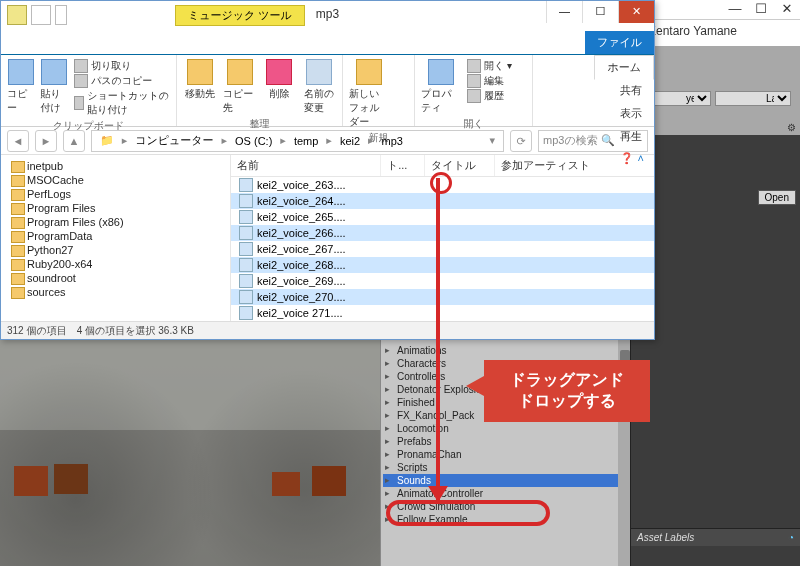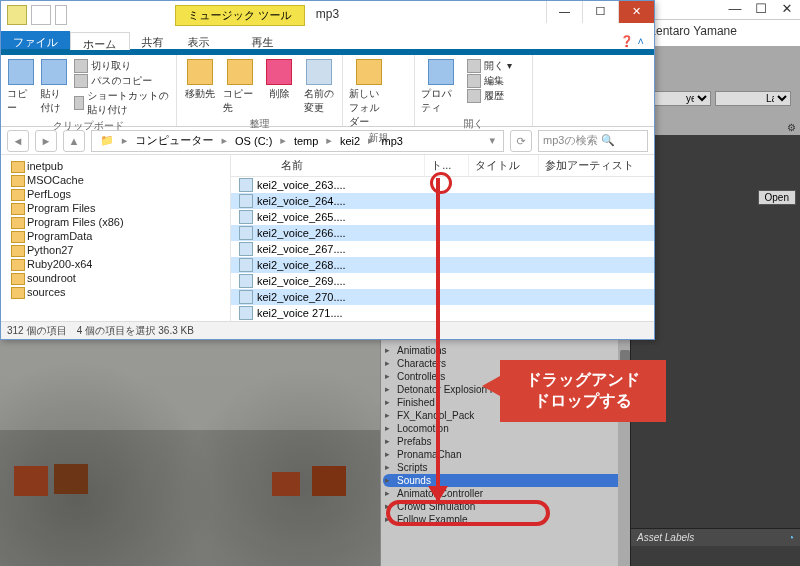--- a/index.html
+++ b/index.html
@@ -26,36 +26,36 @@
      radial-gradient(circle at 80% 65%, rgba(0,0,0,.2), transparent 35%),
      linear-gradient(#9a9b96 0 40%, #7b7b77 40% 100%); opacity:.9;}
   .scene .crate { position:absolute; width:34px;height:30px; background:#8a3a1a; bottom:70px;}
   .scene .crate.c1{left:14px;} .scene .crate.c2{left:54px;bottom:72px;background:#6b3516;}
   .scene .crate.c3{right:34px;background:#7a3212;} .scene .crate.c4{right:80px;width:28px;height:24px;}
 
   .project { position:absolute; top:340px; left:380px; width:252px; height:226px; background:#c6c6c6; border-left:1px solid #888;}
   .project .tree { padding:4px 2px; font-size:10px; color:#222; }
   .project .tree div { padding:1px 0 1px 14px; white-space:nowrap; position:relative;}
   .project .tree div::before{content:"▸"; position:absolute; left:2px; color:#555; font-size:9px;}
-  .project .tree .sel { background:#3a74d0; color:#fff;border-radius:6px; }
+  .project .tree .sel { background:#3a74d0; color:#fff; }
   .project .scrollbar { position:absolute; right:0; top:0; width:14px; bottom:0; background:#aaa;}
   .project .scrollbar .thumb{ position:absolute; left:2px; right:2px; top:10px; height:70px; background:#777; border-radius:2px;}
 
   
   .explorer { position:absolute; top:0; left:0; width:655px; height:340px; background:#fff; border:1px solid #6a98cc; box-shadow:2px 2px 6px rgba(0,0,0,.25);}
   .ex-titlebar { height:30px; background:#fff; position:relative;}
   .ex-titlebar .qat { position:absolute; left:6px; top:4px; display:flex; gap:4px;}
   .ex-titlebar .qat span{ width:20px;height:20px; background:#f0e68a; border:1px solid #b5ad49; display:inline-block;}
   .ex-titlebar .tools-tab { position:absolute; left:174px; top:4px; background:#f3e24a; border:1px solid #c9b82a; padding:2px 12px; font-size:11px;}
   .ex-titlebar .title { position:absolute; left:50%; transform:translateX(-50%); top:6px; font-size:12px; color:#333;}
   .ex-titlebar .btns { position:absolute; right:0; top:0; display:flex;}
   .ex-titlebar .btns span{ width:36px; height:22px; text-align:center; line-height:20px; border-left:1px solid #ddd;}
   .ex-titlebar .btns .close{ background:#c9472c; color:#fff;}
 
-  .ex-tabs { height:24px; border-bottom:6px solid #0369a1; display:flex; }
+  .ex-tabs { height:24px; border-bottom:1px solid #0369a1; display:flex; align-items:flex-end;flex-direction:column;}
   .ex-tabs .tab { padding:4px 12px; font-size:11px; color:#333;}
   .ex-tabs .tab.file { background:#1979ca; color:#fff;}
   .ex-tabs .tab.active { background:#fff; border:1px solid #d8d8d8; border-bottom:1px solid #fff; position:relative; top:1px;}
   .ex-tabs .help { margin-left:auto; padding:4px 10px; color:#1979ca;}
 
   .ribbon { height:72px; background:#fff; border-bottom:1px solid #d0d0d0; display:flex; font-size:10px; color:#333;}
   .rgrp { border-right:1px solid #e2e2e2; padding:4px 6px 2px; display:flex; flex-direction:column; justify-content:space-between;}
   .rgrp .row1 { display:flex; gap:6px; align-items:flex-start;}
   .bigbtn { display:flex; flex-direction:column; align-items:center; gap:2px; width:40px;}
   .bigbtn .ico { width:26px;height:26px; background:#f5c96b; border:1px solid #c89a2d;}
@@ -74,33 +74,33 @@
   .breadcrumb .sep{color:#888;}
   .searchbox { width:110px; border:1px solid #ccc; height:22px; padding:0 4px; color:#888; display:flex; align-items:center; gap:4px;}
 
   .ex-body { position:absolute; top:154px; left:0; right:0; bottom:18px; display:flex;}
   .folders { width:230px; border-right:1px solid #e6e6e6; overflow:hidden; padding:4px 2px;}
   .folders div { padding:1px 0 1px 24px; position:relative; font-size:11px; color:#222;}
   .folders div::before{content:""; position:absolute; left:8px; top:2px; width:12px;height:10px;background:#f5c96b;border:1px solid #c89a2d;}
   .filelist { flex:1; display:flex; flex-direction:column;}
   .fl-head { display:flex; font-size:11px; color:#333; border-bottom:1px solid #e6e6e6; }
   .fl-head span{ padding:3px 6px;}
-  .fl-head .c1{width:150px;border-right:1px solid #eee;margin-left:44px;} .fl-head .c2{width:44px;border-right:1px solid #eee;} .fl-head .c3{width:70px;border-right:1px solid #eee;} .fl-head .c4{flex:1;}
+  .fl-head .c1{width:150px;border-right:1px solid #eee;} .fl-head .c2{width:44px;border-right:1px solid #eee;} .fl-head .c3{width:70px;border-right:1px solid #eee;} .fl-head .c4{flex:1;}
   .fl-rows { flex:1; overflow:hidden;}
   .fl-rows .r { display:flex; align-items:center; padding:1px 0; font-size:11px;}
   .fl-rows .r .ic{ width:14px;height:14px; margin:0 4px 0 8px; background:#cfe3f7; border:1px solid #8ab; display:inline-block;}
   .fl-rows .r.sel { background:#cde6ff;}
   .statusbar { position:absolute; bottom:0; left:0; right:0; height:18px; background:#f2f2f2; border-top:1px solid #ddd; font-size:10px; color:#444; padding:2px 6px;}
 
   
   .arrow-v { position:absolute; left:436px; top:178px; width:4px; height:322px; background:#d62828; z-index:50;}
   .arrow-v::before{content:""; position:absolute; top:-6px; left:-6px; width:16px;height:16px;border:3px solid #d62828;border-radius:50%; background:transparent;}
   .arrow-v::after{content:""; position:absolute; bottom:-2px; left:-8px; border-left:10px solid transparent;border-right:10px solid transparent;border-top:16px solid #d62828;}
   .ring { position:absolute; left:386px; top:500px; width:164px; height:26px; border:4px solid #d62828; border-radius:14px; z-index:55;}
-  .callout { position:absolute; left:500px; top:360px; width:166px; background:#d64234; color:#fff; padding:10px 8px; font-size:16px; font-weight:bold; text-align:center; z-index:60; line-height:1.3;}
+  .callout { position:absolute; left:484px; top:360px; width:166px; background:#d64234; color:#fff; padding:10px 8px; font-size:16px; font-weight:bold; text-align:center; z-index:60; line-height:1.3;}
   .callout::before{content:""; position:absolute; left:-18px; top:16px; border-top:10px solid transparent;border-bottom:10px solid transparent;border-right:18px solid #d64234;}
 
   .quicklaunch { position:absolute; top:2px; left:540px; color:#888; font-size:11px;}
 </style>
 </head>
 <body>
 
 <div class="win-frame">
   <span class="quicklaunch">クイック起動 (Ctrl+Q)</span>
   <div class="wctrl">

